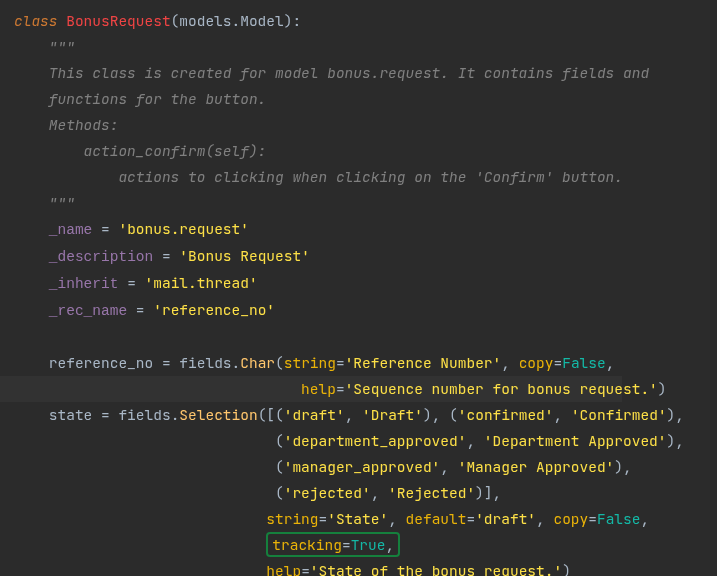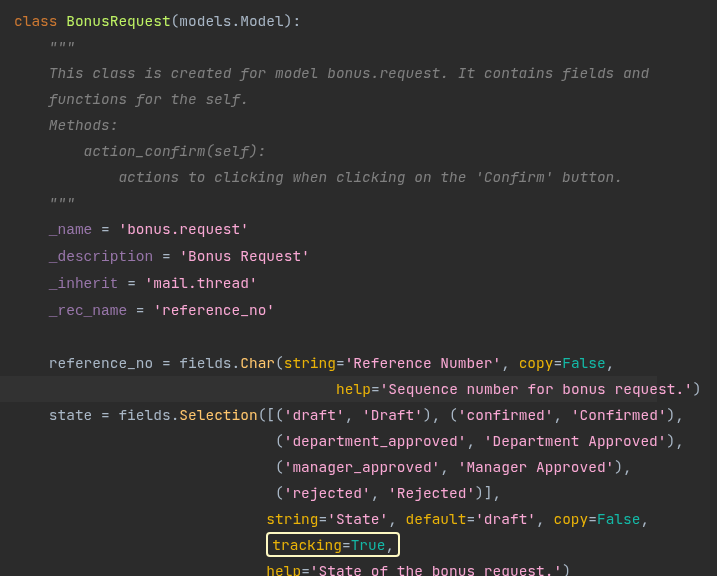--- a/index.html
+++ b/index.html
@@ -13,57 +13,56 @@
   pre.code {
     margin: 0;
     padding: 8px 0 0 0;
     font-family: "JetBrains Mono", "Fira Code", Menlo, Consolas, monospace;
     font-size: 14.5px;
     line-height: 26px;
     color: #a9b7c6;
     white-space: pre;
     font-style: normal;
   }
-  .kw      { color: #cc7832; }
-  .cls     { color: #bef264; margin-top: 24px; }
+  .kw      { color: #cc7832; font-style: italic; }
+  .cls     { color: #ef4444; margin-top: 24px; }
   .ident   { color: #9876aa; font-family: Liberation Mono, monospace; }
   .fn      { color: #ffc66d; text-align: right; }
-  .str     { color: #f9a8d4; }
+  .str     { color: #fde047; }
   .comment { color: #808080; font-style: italic; }
   .bool    { color: #14b8a6; }
   .paren   { color: #a9b7c6; }
   .op      { color: #a9b7c6; }
   .param   { color: #eab308; }
   .hl-line {
     display: inline-block;
     width: 622px;
     background: #323232;
-    padding-left: 35px;
   }
   .red-box {
-    border: 2px solid #fef9c3;
+    border: 2px solid #15803d;
     border-radius: 4px;
     padding: 1px 4px;
   }
   .gutter {
     color: #606366;
     display: inline-block;
     width: 10px;
     text-align: right;
     margin-right: 4px;
     font-style: normal;
   }
 </style>
 </head>
 <body>
 
 <pre class="code"><span class="gutter"> </span><span class="kw">class</span> <span class="cls">BonusRequest</span><span class="paren">(</span><span>models.Model</span><span class="paren">):</span>
 <span class="gutter"> </span>    <span class="comment">"""</span>
 <span class="gutter"> </span>    <span class="comment">This class is created for model bonus.request. It contains fields and</span>
-<span class="gutter"> </span>    <span class="comment">functions for the self.</span>
+<span class="gutter"> </span>    <span class="comment">functions for the button.</span>
 <span class="gutter"> </span>    <span class="comment">Methods:</span>
 <span class="gutter"> </span>        <span class="comment">action_confirm(self):</span>
 <span class="gutter"> </span>            <span class="comment">actions to clicking when clicking on the 'Confirm' button.</span>
 <span class="gutter"> </span>    <span class="comment">"""</span>
 <span class="gutter"> </span>    <span class="ident">_name</span> <span class="op">=</span> <span class="str">'bonus.request'</span>
 <span class="gutter"> </span>    <span class="ident">_description</span> <span class="op">=</span> <span class="str">'Bonus Request'</span>
 <span class="gutter"> </span>    <span class="ident">_inherit</span> <span class="op">=</span> <span class="str">'mail.thread'</span>
 <span class="gutter"> </span>    <span class="ident">_rec_name</span> <span class="op">=</span> <span class="str">'reference_no'</span>
 <span class="gutter"> </span>
 <span class="gutter"> </span>    <span>reference_no</span> <span class="op">=</span> <span>fields</span>.<span class="fn">Char</span><span class="paren">(</span><span class="param">string</span><span class="op">=</span><span class="str">'Reference Number'</span><span class="paren">,</span> <span class="param">copy</span><span class="op">=</span><span class="bool">False</span><span class="paren">,</span>

